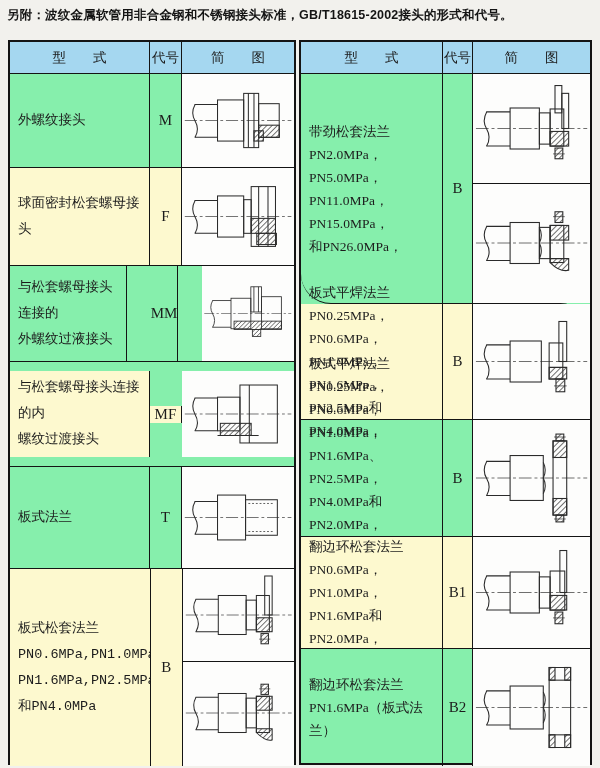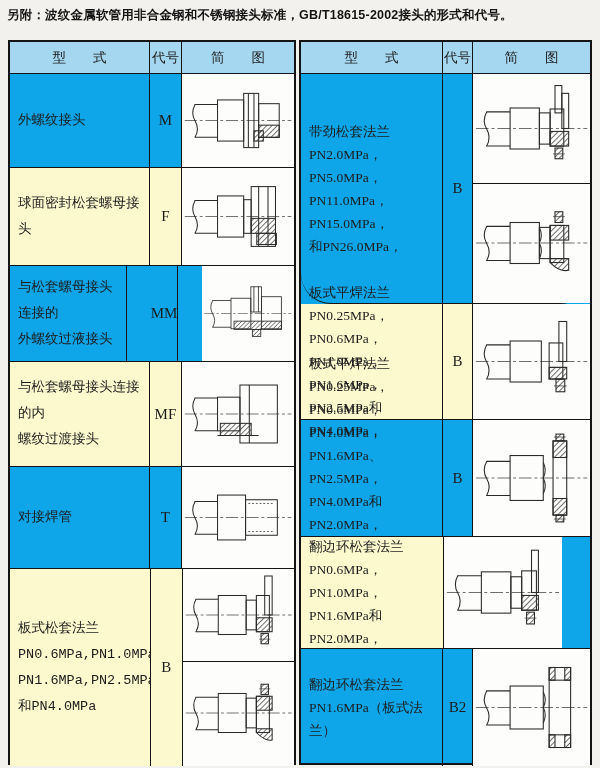--- a/index.html
+++ b/index.html
@@ -24,21 +24,21 @@
   }
   .tables {
     position: absolute;
     left: 8px; top: 40px;
     width: 584px; height: 725px;
     display: flex;
     gap: 3px;
   }
   .tbl {
     border: 2px solid #141414;
-    background: #0ea5e9;
+    background: #86efac;
     display: flex;
     flex-direction: column;
     height: 100%;
   }
   .tbl-left  { width: 288px; }
   .tbl-right { width: 293px; }
   .thead {
     display: flex;
     height: 32px;
     background: #a5d7f0;
@@ -164,21 +164,21 @@
                   <line x1="68" y1="11" x2="68" y2="44"></line>
                   <line x1="74" y1="11" x2="74" y2="44"></line>
                   <rect x="78" y="24" width="26" height="42"></rect>
                   <rect x="42" y="56" width="62" height="11" fill="url(#h3)"></rect>
                   <rect x="66" y="67" width="11" height="9" fill="url(#h3)"></rect>
                 </g>
               </svg>
             </div>
           </div>
         </div>
-        <div class="row" style="height: 105px;">
+        <div class="row" style="height: 105px; align-items: center;">
           <div class="cell type-cell c-type hl">与松套螺母接头连接的内
 螺纹过渡接头</div>
           <div class="cell code-cell c-code hl">MF</div>
           <div class="cell diag-cell c-diag">
             <div class="dsub" style="flex: 1 1 auto;">
               <svg viewBox="0 0 120 92" preserveAspectRatio="xMidYMid meet">
                 <defs>
                   <pattern id="h4" width="4" height="4" patternUnits="userSpaceOnUse" patternTransform="rotate(45)">
                     <line x1="0" y1="0" x2="0" y2="4" stroke="#3a3a3a" stroke-width="1.5"></line>
                   </pattern>
@@ -191,21 +191,21 @@
                   <rect x="62" y="15" width="40" height="62"></rect>
                   <line x1="72" y1="15" x2="72" y2="77"></line>
                   <rect x="41" y="56" width="33" height="13" fill="url(#h4)"></rect>
                   <path d="M38 69 h44"></path>
                 </g>
               </svg>
             </div>
           </div>
         </div>
         <div class="row" style="height: 102px;">
-          <div class="cell type-cell c-type">对接焊管</div>
+          <div class="cell type-cell c-type">板式法兰</div>
           <div class="cell code-cell c-code">T</div>
           <div class="cell diag-cell c-diag">
             <div class="dsub" style="flex: 1 1 auto;">
               <svg viewBox="0 0 120 92" preserveAspectRatio="xMidYMid meet">
                 <defs>
                   <pattern id="h5" width="4" height="4" patternUnits="userSpaceOnUse" patternTransform="rotate(45)">
                     <line x1="0" y1="0" x2="0" y2="4" stroke="#3a3a3a" stroke-width="1.5"></line>
                   </pattern>
                 </defs>
                 <g fill="none" stroke="#2b2b2b" stroke-width="1.1">
@@ -392,20 +392,21 @@
                   <path d="M83 4 h12 M83 88 h12" stroke-width="0.7"></path>
                 </g>
               </svg>
             </div>
           </div>
         </div>
         <div class="row" style="height: 112px;">
           <div class="cell type-cell c-type hl">翻边环松套法兰
 PN0.6MPa，PN1.0MPa，
 PN1.6MPa和PN2.0MPa，</div>
+          <div class="cell code-cell c-code hl">B1</div>
           <div class="cell diag-cell c-diag">
             <div class="dsub" style="flex: 1 1 auto;">
               <svg viewBox="0 0 120 92" preserveAspectRatio="xMidYMid meet">
                 <defs>
                   <pattern id="h12" width="4" height="4" patternUnits="userSpaceOnUse" patternTransform="rotate(45)">
                     <line x1="0" y1="0" x2="0" y2="4" stroke="#3a3a3a" stroke-width="1.5"></line>
                   </pattern>
                 </defs>
                 <g fill="none" stroke="#2b2b2b" stroke-width="1.1">
                   <path d="M3 46 H117" stroke-width="0.7" stroke-dasharray="13 3 3 3"></path>

